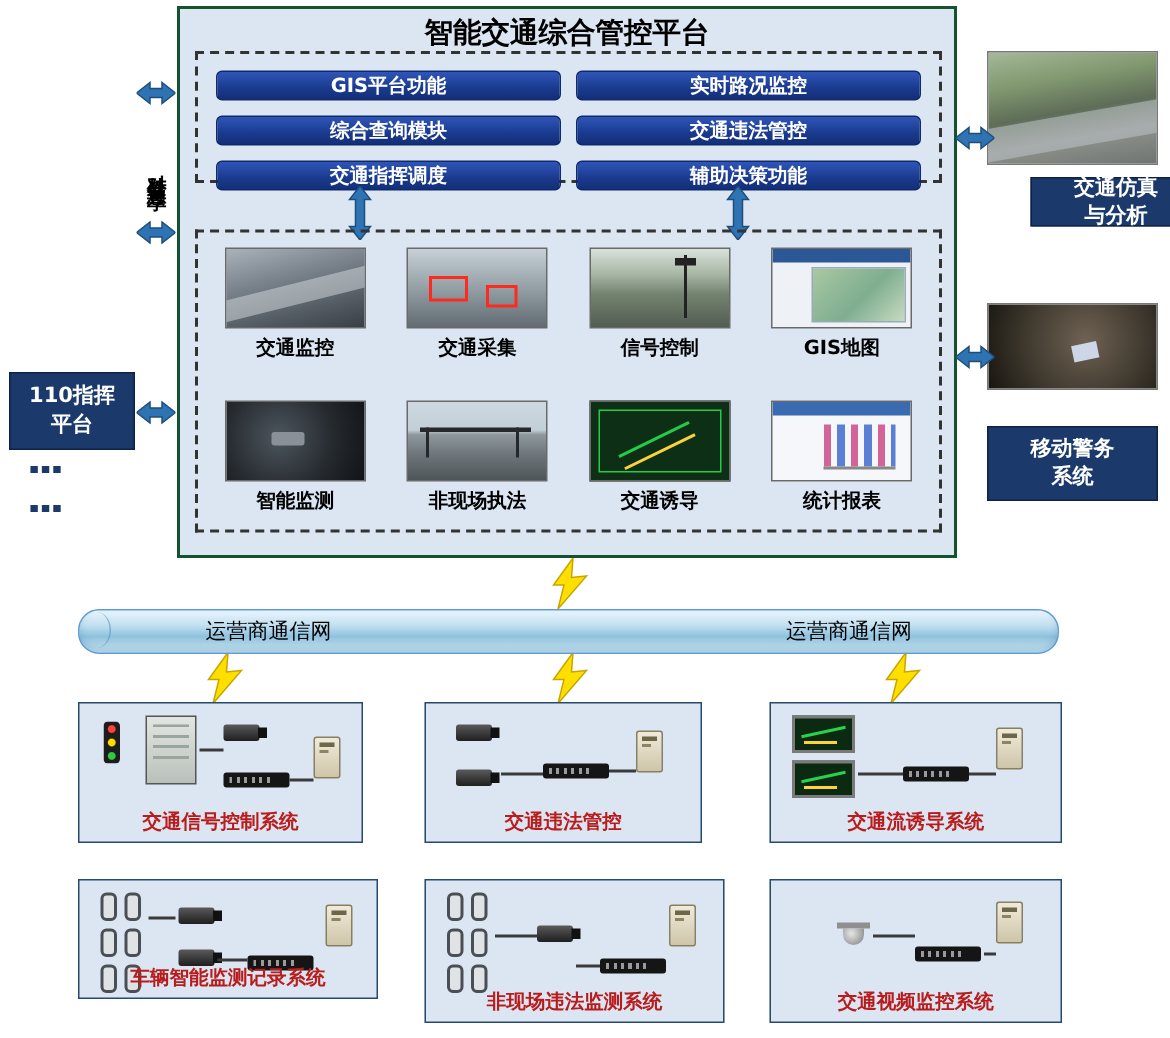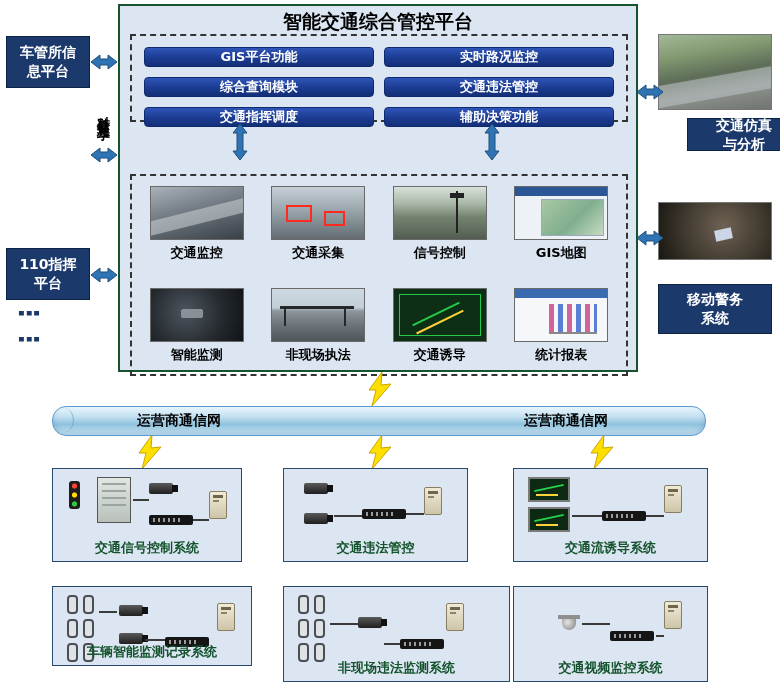--- a/index.html
+++ b/index.html
@@ -34,21 +34,21 @@
   .main-box{position:absolute;left:118px;top:4px;width:520px;height:368px;background:#dce6f2;
             border:2px solid #14532d;box-sizing:border-box;}
   .main-title{position:absolute;top:3px;left:0;right:0;text-align:center;font-size:19px;
               font-weight:bold;color:#000;}
   .func-box{position:absolute;left:10px;top:28px;width:498px;height:88px;border:2px dashed #333;
             box-sizing:border-box;display:grid;grid-template-columns:repeat(2,1fr);
             gap:10px 10px;padding:11px 12px;}
   .func-btn{background:linear-gradient(180deg,#2f55b8 0%,#1a3a8e 60%,#142f78 100%);
             border:1px solid #0d2a6e;border-radius:4px;color:#fff;font-size:13px;font-weight:bold;
             display:flex;align-items:center;justify-content:center;white-space:nowrap;}
-  .subsys-box{position:absolute;left:10px;top:168px;width:498px;height:202px;border:2px dashed #333;
+  .subsys-box{position:absolute;left:10px;top:147px;width:498px;height:202px;border:2px dashed #333;
               box-sizing:border-box;display:grid;grid-template-columns:repeat(4,1fr);
               row-gap:20px;padding:10px 4px 4px;}
   .cell{display:flex;flex-direction:column;align-items:center;}
   .thumb{width:94px;height:54px;border:1px solid #6a6a6a;position:relative;overflow:hidden;box-sizing:border-box;}
   .cap{margin-top:4px;font-size:13px;font-weight:bold;color:#000;}
 
   
   .t-monitor{background:linear-gradient(165deg,#aab3ba 0%,#7d868e 35%,#565e66 70%,#393f45 100%);}
   .t-monitor::before{content:"";position:absolute;left:-10px;top:22px;width:120px;height:14px;
                      background:rgba(215,221,226,.5);transform:rotate(-14deg);}
@@ -87,32 +87,32 @@
   .p-mobile{background:radial-gradient(circle at 58% 42%,#6f6253 0%,#453e33 48%,#181610 100%);}
   .p-mobile::before{content:"";position:absolute;left:56px;top:26px;width:17px;height:11px;
                     background:#cdd6e6;transform:rotate(-12deg);}
 
   
   .pipe{position:absolute;left:52px;top:406px;width:652px;height:28px;border-radius:14px;
         background:linear-gradient(180deg,#eaf5fc 0%,#c2e0f1 35%,#8fc2de 62%,#d2eaf6 100%);
         border:1px solid #5b9bd5;box-shadow:inset 0 -3px 5px rgba(60,120,160,.25);}
   .pipe::before{content:"";position:absolute;left:2px;top:1px;width:18px;height:24px;border-radius:50%;
                 border-right:1px solid rgba(80,140,180,.55);}
-  .pipe-label{position:absolute;top:50%;transform:translate(-50%,-50%);font-size:14px;font-weight:bold;color:#000;white-space:nowrap;}
+  .pipe-label{position:absolute;top:50%;transform:translate(-50%,-50%);font-size:14px;font-weight:normal;color:#000;white-space:nowrap;}
   .pl1{left:126px}.pl2{left:513px}
 
   
   .sys-box{position:absolute;background:#dce6f2;border:1px solid #27496d;box-sizing:border-box;}
   .b1{left:52px;top:468px;width:190px;height:94px}
   .b2{left:283px;top:468px;width:185px;height:94px}
   .b3{left:513px;top:468px;width:195px;height:94px}
   .b4{left:52px;top:586px;width:200px;height:80px}
-  .b5{left:283px;top:586px;width:227px;height:96px}
+  .b5{left:283px;top:586px;width:200px;height:96px}
   .b6{left:513px;top:586px;width:195px;height:96px}
-  .sys-cap{position:absolute;left:0;right:0;bottom:4px;text-align:center;font-size:13px;font-weight:bold;color:#14532d;}
+  .sys-cap{position:absolute;left:0;right:0;bottom:4px;text-align:center;font-size:13px;font-weight:bold;color:#b91c1c;}
 
   
   .eq{position:absolute;display:block;}
   .wire{position:absolute;height:2px;background:#3a3a3a;}
   .icon-signal{width:11px;height:28px;border-radius:3px;background-color:#1d1d1d;
     background-image:radial-gradient(circle at 50% 18%,#ff4136 2.2px,rgba(0,0,0,0) 3px),
                      radial-gradient(circle at 50% 50%,#ffdc00 2.2px,rgba(0,0,0,0) 3px),
                      radial-gradient(circle at 50% 82%,#2ecc40 2.2px,rgba(0,0,0,0) 3px);}
   .icon-cabinet{width:34px;height:46px;background:linear-gradient(#e2e6e2,#b9c0b9);border:1px solid #555;box-sizing:border-box;}
   .icon-cabinet::before{content:"";position:absolute;left:4px;right:4px;top:5px;height:24px;
@@ -132,23 +132,20 @@
   .icon-dome::before{content:"";position:absolute;left:0;top:0;width:22px;height:4px;background:#8f8f8f;}
   .icon-dome::after{content:"";position:absolute;left:4px;top:4px;width:14px;height:11px;border-radius:0 0 10px 10px;
     background:radial-gradient(circle at 40% 30%,#e6e6e6,#7c7c7c);}
   .icon-loop{width:11px;height:19px;border:2px solid #4a4f55;border-radius:4px;background:#dfe3e6;box-sizing:border-box;}
 </style>
 </head>
 <body>
 
 <div class="canvas">
 
-  <div class="navy-box l1">
-      <span>车管所信息平台</span>
-    </div>
   <div class="navy-box l3">
       <span>110指挥平台</span>
     </div>
   <div class="v-label">对外信息共享</div>
   <div class="dots">⋮⋮</div>
 
   <svg class="harrow a1" viewBox="0 0 26 16">
       <polygon points="0,8 9,1 9,5 17,5 17,1 26,8 17,15 17,11 9,11 9,15" fill="#2e74b5" stroke="#1f4e79" stroke-width="1"></polygon>
     </svg>
   <svg class="harrow a2" viewBox="0 0 26 16">

